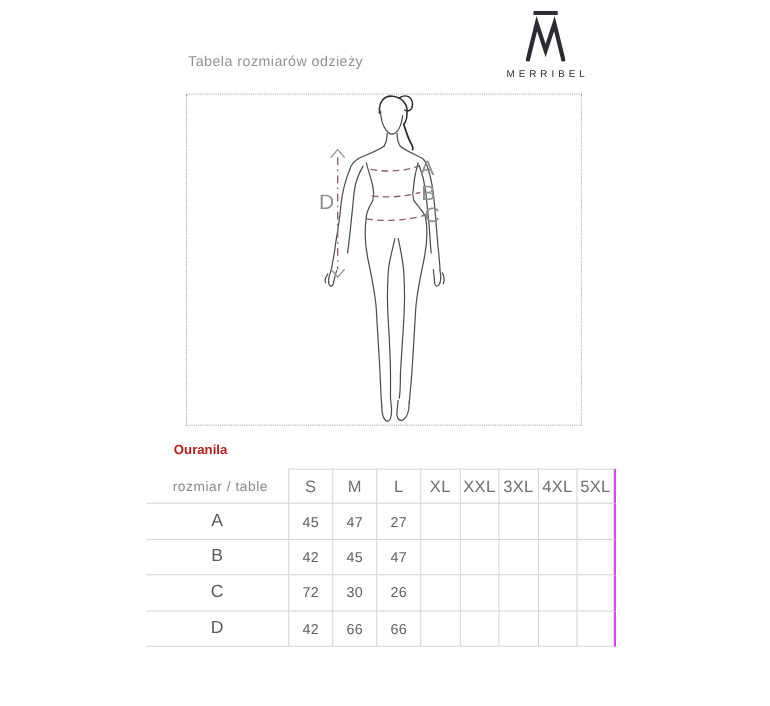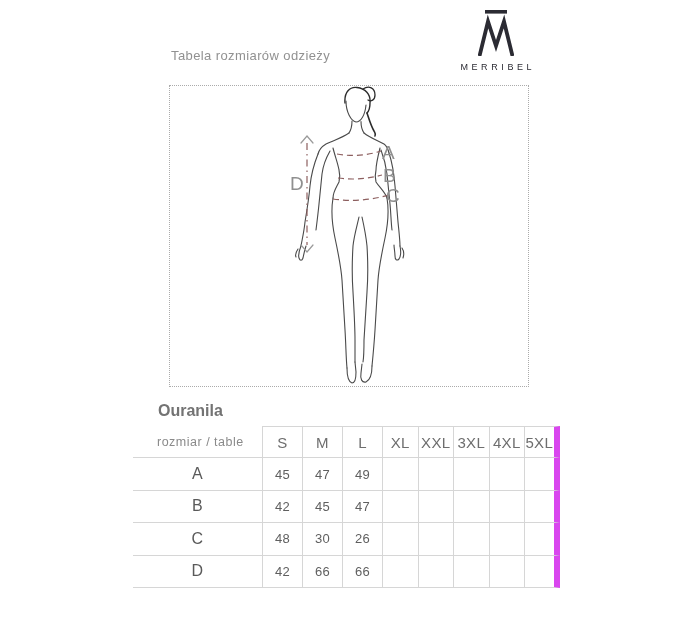--- a/index.html
+++ b/index.html
@@ -10,33 +10,33 @@
   
   .logo{position:absolute;left:456px;top:10px;width:80px;display:flex;flex-direction:column;align-items:center;}
   .logo svg{display:block;}
   .logo-text{margin-top:6px;font-size:9px;letter-spacing:3.6px;color:#2b2b33;font-weight:500;padding-left:3.6px;white-space:nowrap;}
   
   .subtitle{position:absolute;left:171px;top:47px;font-size:13px;line-height:17px;color:#919191;letter-spacing:0.4px;}
   
   .figure-box{position:absolute;left:169px;top:85px;width:358px;height:300px;border:1px dotted #ababab;}
   .figure-box svg{display:block;}
   
-  .product-title{position:absolute;left:158px;top:402px;font-size:16px;color:#737373;font-weight:600;}
+  .product-title{position:absolute;left:158px;top:402px;font-size:12px;color:#b91c1c;font-weight:600;}
   
   .size-table{
     position:absolute;left:133px;top:426px;
     display:grid;
     grid-template-columns:129px 40px 40px 40px 35.5px 35.5px 35.5px 35.5px 35.5px;
     grid-auto-rows:32.4px;
   }
   .cell{display:flex;align-items:center;justify-content:center;
     font-size:13px;color:#5f5f5f;border-bottom:1px solid #d6d6d6;letter-spacing:0.3px;}
   .cell.size-col{border-left:1px solid #d6d6d6;}
   .cell.head{border-top:1px solid #d6d6d6;color:#6e6e6e;font-size:15px;}
-  .cell.last{border-right:6px solid #d946ef;}
+  .cell.last{border-right:2px solid #d946ef;}
   .cell.corner{justify-content:flex-start;padding-left:24px;font-size:12.5px;color:#8a8a8a;letter-spacing:0.5px;}
   .cell.rowlabel{font-size:16px;color:#5a5a5a;}
 </style>
 </head>
 <body>
 
 <div class="canvas">
 
   <div class="logo">
     <svg width="36" height="46" viewBox="0 0 36 46">
@@ -120,39 +120,39 @@
     <div class="cell head size-col">L</div>
     <div class="cell head size-col">XL</div>
     <div class="cell head size-col">XXL</div>
     <div class="cell head size-col">3XL</div>
     <div class="cell head size-col">4XL</div>
     <div class="cell head size-col last">5XL</div>
 
     <div class="cell rowlabel">A</div>
     <div class="cell size-col">45</div>
     <div class="cell size-col">47</div>
-    <div class="cell size-col">49</div>
+    <div class="cell size-col">27</div>
     <div class="cell size-col"></div>
     <div class="cell size-col"></div>
     <div class="cell size-col"></div>
     <div class="cell size-col"></div>
     <div class="cell size-col last"></div>
 
     <div class="cell rowlabel">B</div>
     <div class="cell size-col">42</div>
     <div class="cell size-col">45</div>
     <div class="cell size-col">47</div>
     <div class="cell size-col"></div>
     <div class="cell size-col"></div>
     <div class="cell size-col"></div>
     <div class="cell size-col"></div>
     <div class="cell size-col last"></div>
 
     <div class="cell rowlabel">C</div>
-    <div class="cell size-col">48</div>
+    <div class="cell size-col">72</div>
     <div class="cell size-col">30</div>
     <div class="cell size-col">26</div>
     <div class="cell size-col"></div>
     <div class="cell size-col"></div>
     <div class="cell size-col"></div>
     <div class="cell size-col"></div>
     <div class="cell size-col last"></div>
 
     <div class="cell rowlabel">D</div>
     <div class="cell size-col">42</div>

